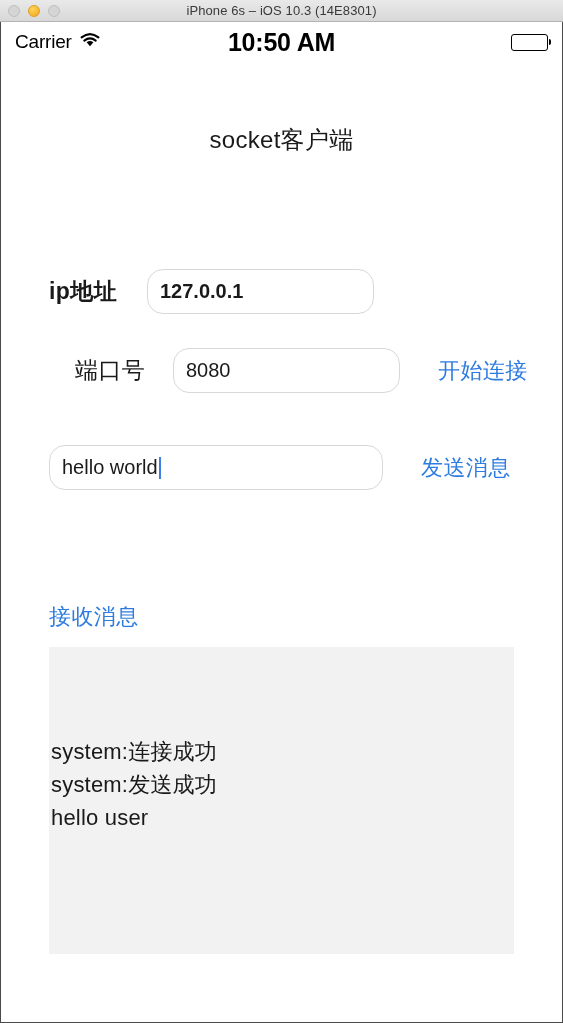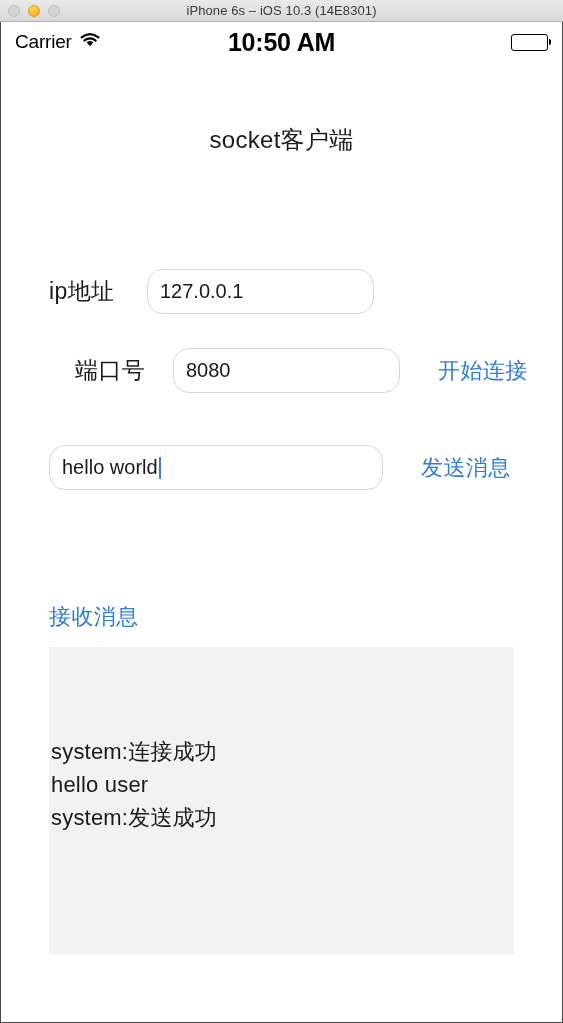--- a/index.html
+++ b/index.html
@@ -160,21 +160,21 @@
     letter-spacing: 0.3px;
   }
 
   .form-row {
     position: absolute;
     left: 0;
     right: 0;
     display: flex;
     align-items: center;
   }
-  .row-ip   { top: 145px; }
+  .row-ip   { top: 145px; font-weight: bold; }
   .row-port { top: 224px; padding-left: 26px; }
   .row-msg  { top: 321px; }
 
   .field-label {
     width: 98px;
     margin-left: 48px;
     font-size: 23px;
     color: #1a1a1a;
     letter-spacing: 0.4px;
     flex: none;
@@ -314,19 +314,19 @@
               <span class="caret"></span>
           </div>
         </div>
         <button class="link-button btn-send">发送消息</button>
       </div>
 
       <button class="link-button btn-receive">接收消息</button>
 
       <div class="log-panel">
         <div class="log-line">system:连接成功</div>
+        <div class="log-line">system:发送成功</div>
         <div class="log-line">hello user</div>
-        <div class="log-line">system:发送成功</div>
       </div>
 
     </div>
   </div>
 </div>
 
 </body></html>

